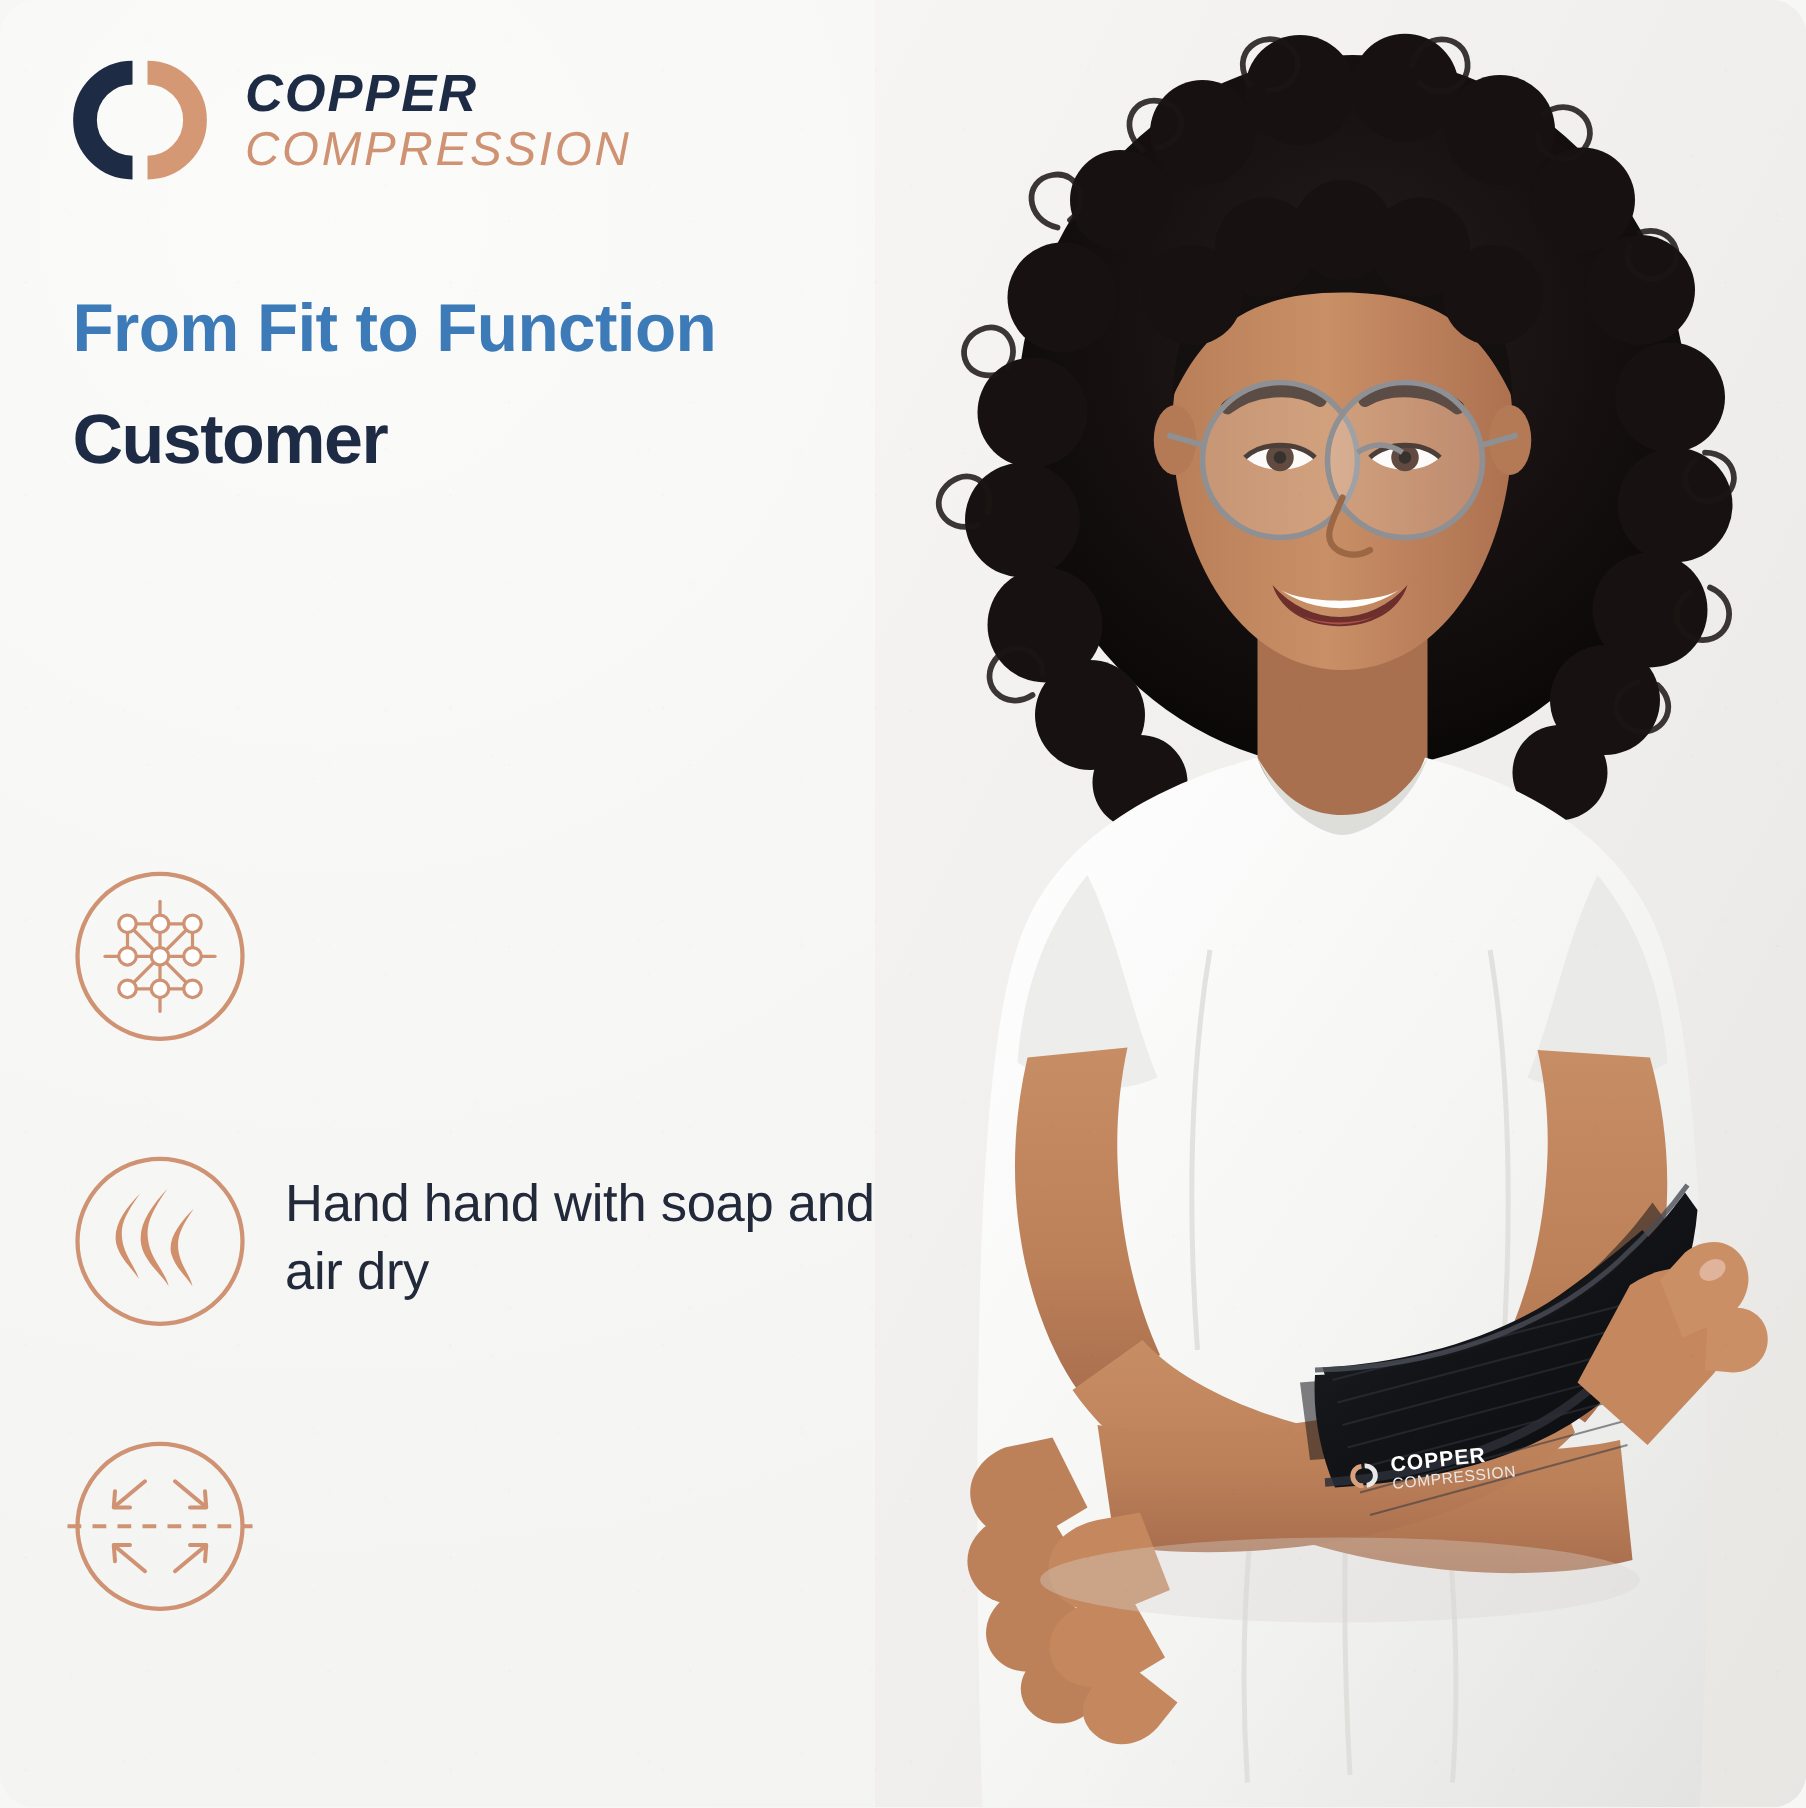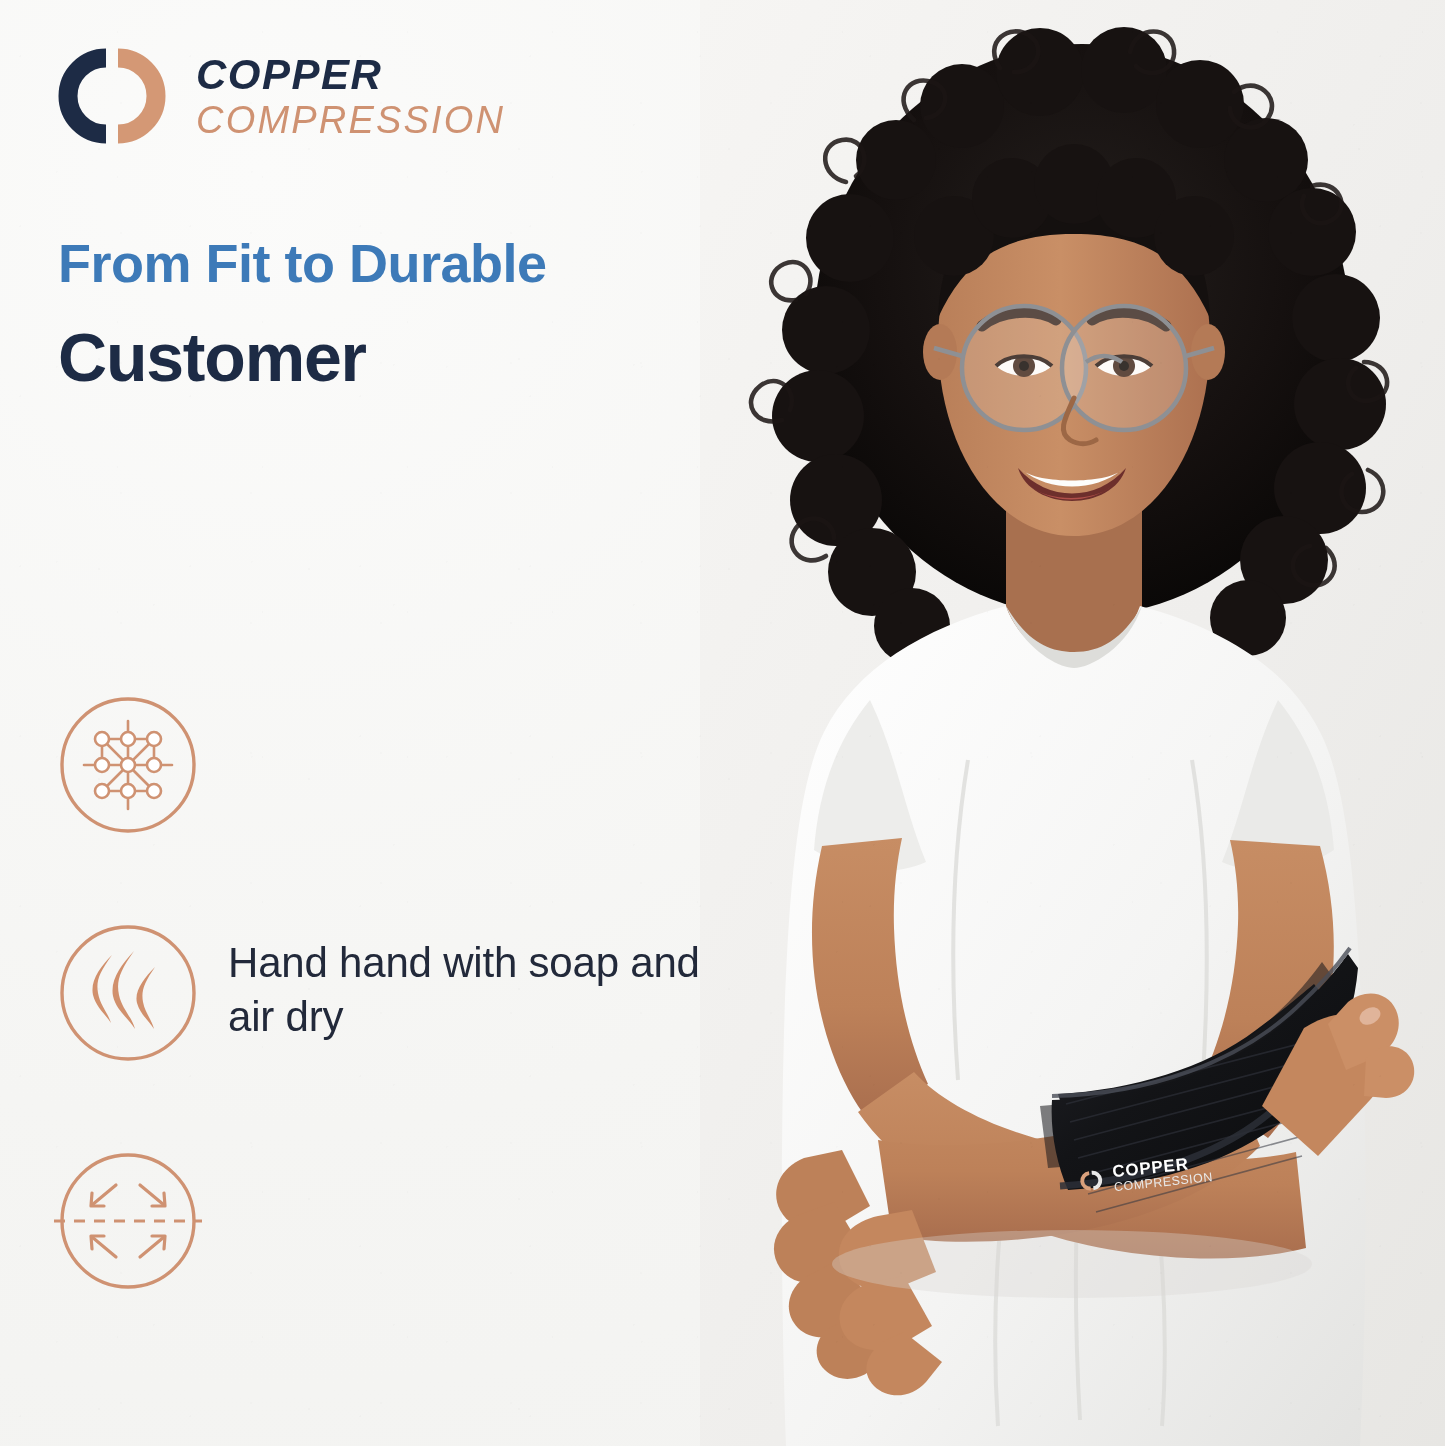--- a/index.html
+++ b/index.html
@@ -14,20 +14,21 @@
     background: #f7f7f6;
   }
 
   .poster {
     position: relative;
     width: 1445px;
     height: 1446px;
     background:
       radial-gradient(circle at 18% 12%, #fbfbfa 0%, #f5f5f3 55%, #f2f2f0 100%);
     overflow: hidden;
+    border-radius: 28px;
   }
 
   
   .grain {
     position: absolute;
     inset: 0;
     pointer-events: none;
     opacity: .5;
     background-image:
       radial-gradient(circle at 12% 33%, rgba(0,0,0,.035) 0 1px, transparent 1px),
@@ -75,21 +76,21 @@
     font-weight: 700;
     color: #3d7ab8;
     letter-spacing: -0.5px;
     white-space: nowrap;
   }
   .headline {
     position: absolute;
     left: 58px;
     top: 318px;
     width: 660px;
-    font-size: 68px;
+    font-size: 56px;
     font-weight: 700;
     color: #1d2b45;
     line-height: 1.17;
     letter-spacing: -1.2px;
   }
   .headline span { display: block; }
 
   
   .features {
     position: absolute;
@@ -175,21 +176,21 @@
     <svg class="logo-mark" viewBox="0 0 124 104">
       <path d="M62 14 A38 38 0 1 0 62 90 A38 38 0 0 1 62 14 Z" fill="none" stroke="#1d2b45" stroke-width="19" stroke-linecap="round" transform="translate(-6,0)"></path>
       <path d="M62 90 A38 38 0 1 0 62 14 A38 38 0 0 1 62 90 Z" fill="none" stroke="#d49875" stroke-width="19" stroke-linecap="round" transform="translate(6,0)"></path>
     </svg>
     <div class="logo-words">
       <div class="logo-top">COPPER</div>
       <div class="logo-bottom">COMPRESSION</div>
     </div>
   </div>
 
-  <div class="eyebrow">From Fit to Durable</div>
+  <div class="eyebrow">From Fit to Function</div>
 
   <div class="headline">
     <span>Customer</span>
   </div>
 
   <div class="features">
 
     <div class="feature">
       <div class="feature-icon">
         <svg width="140" height="140" viewBox="0 0 140 140">

